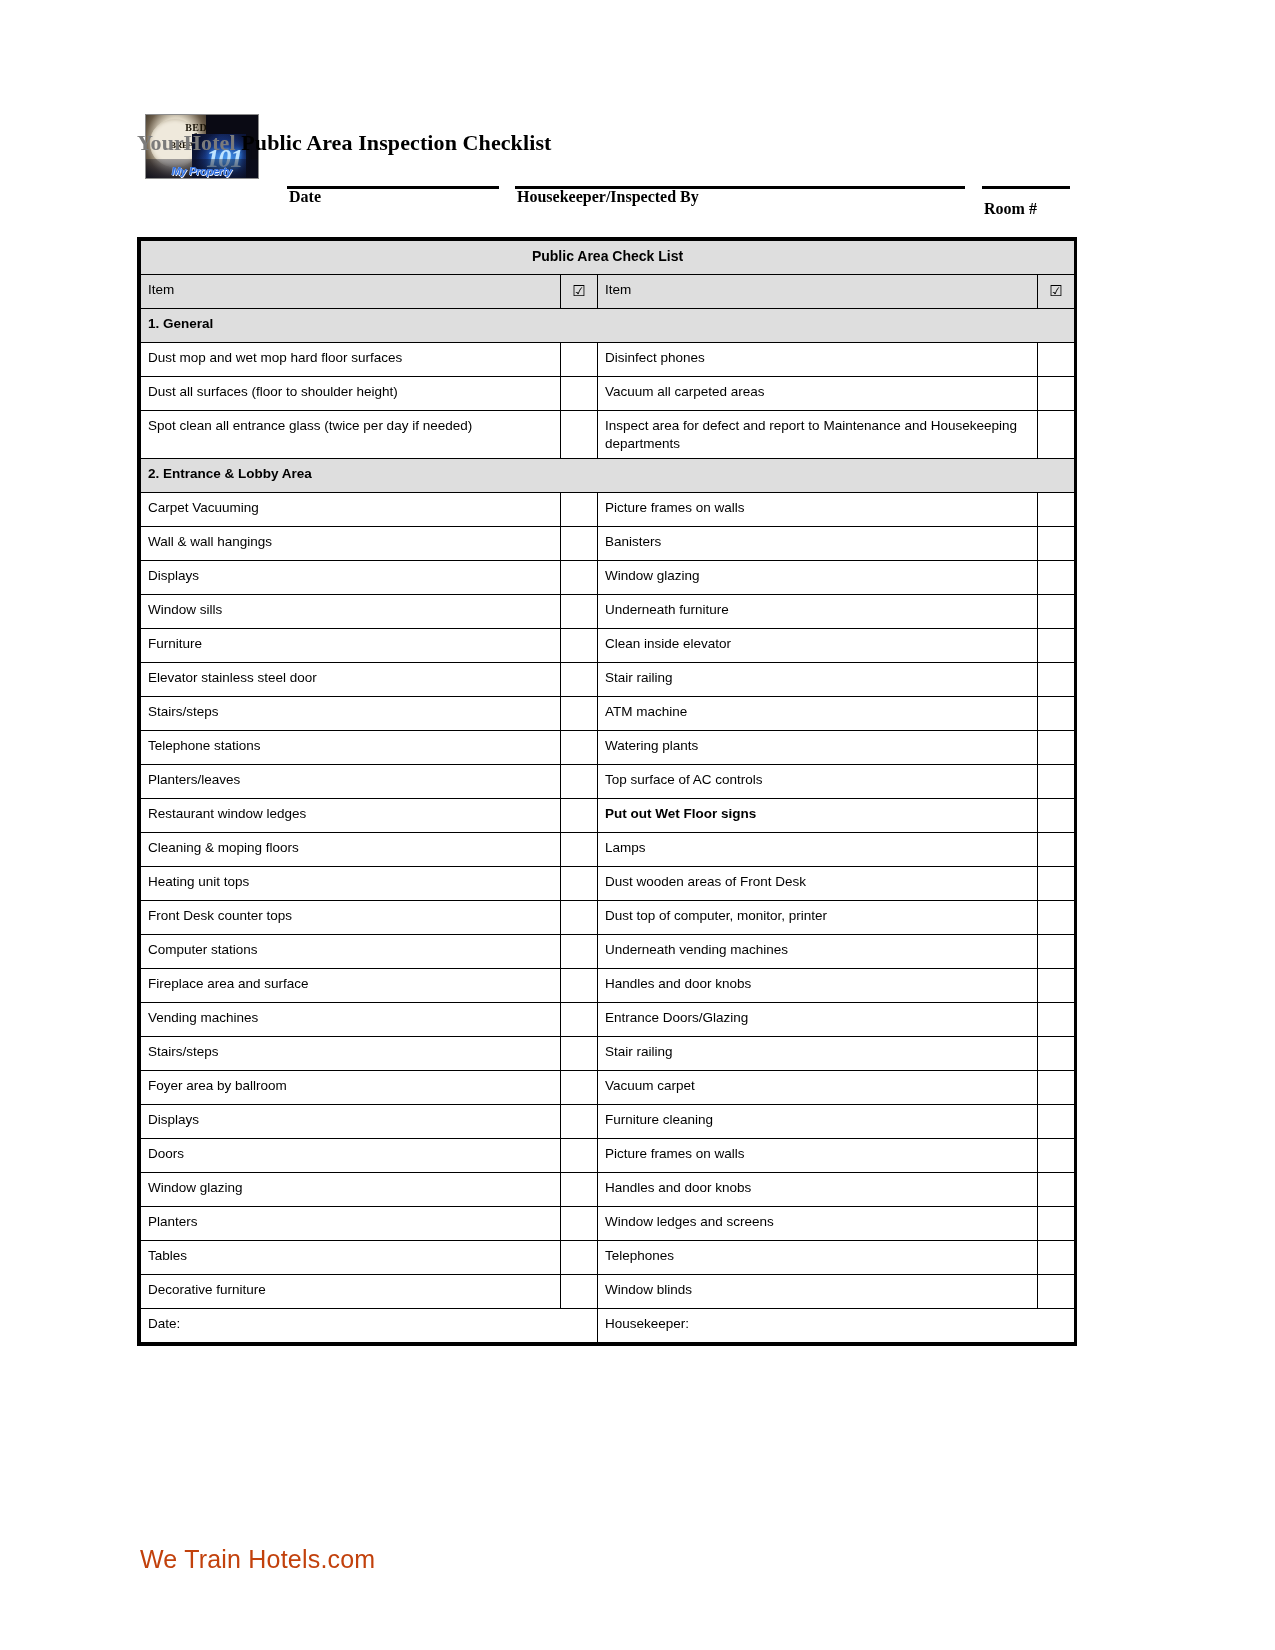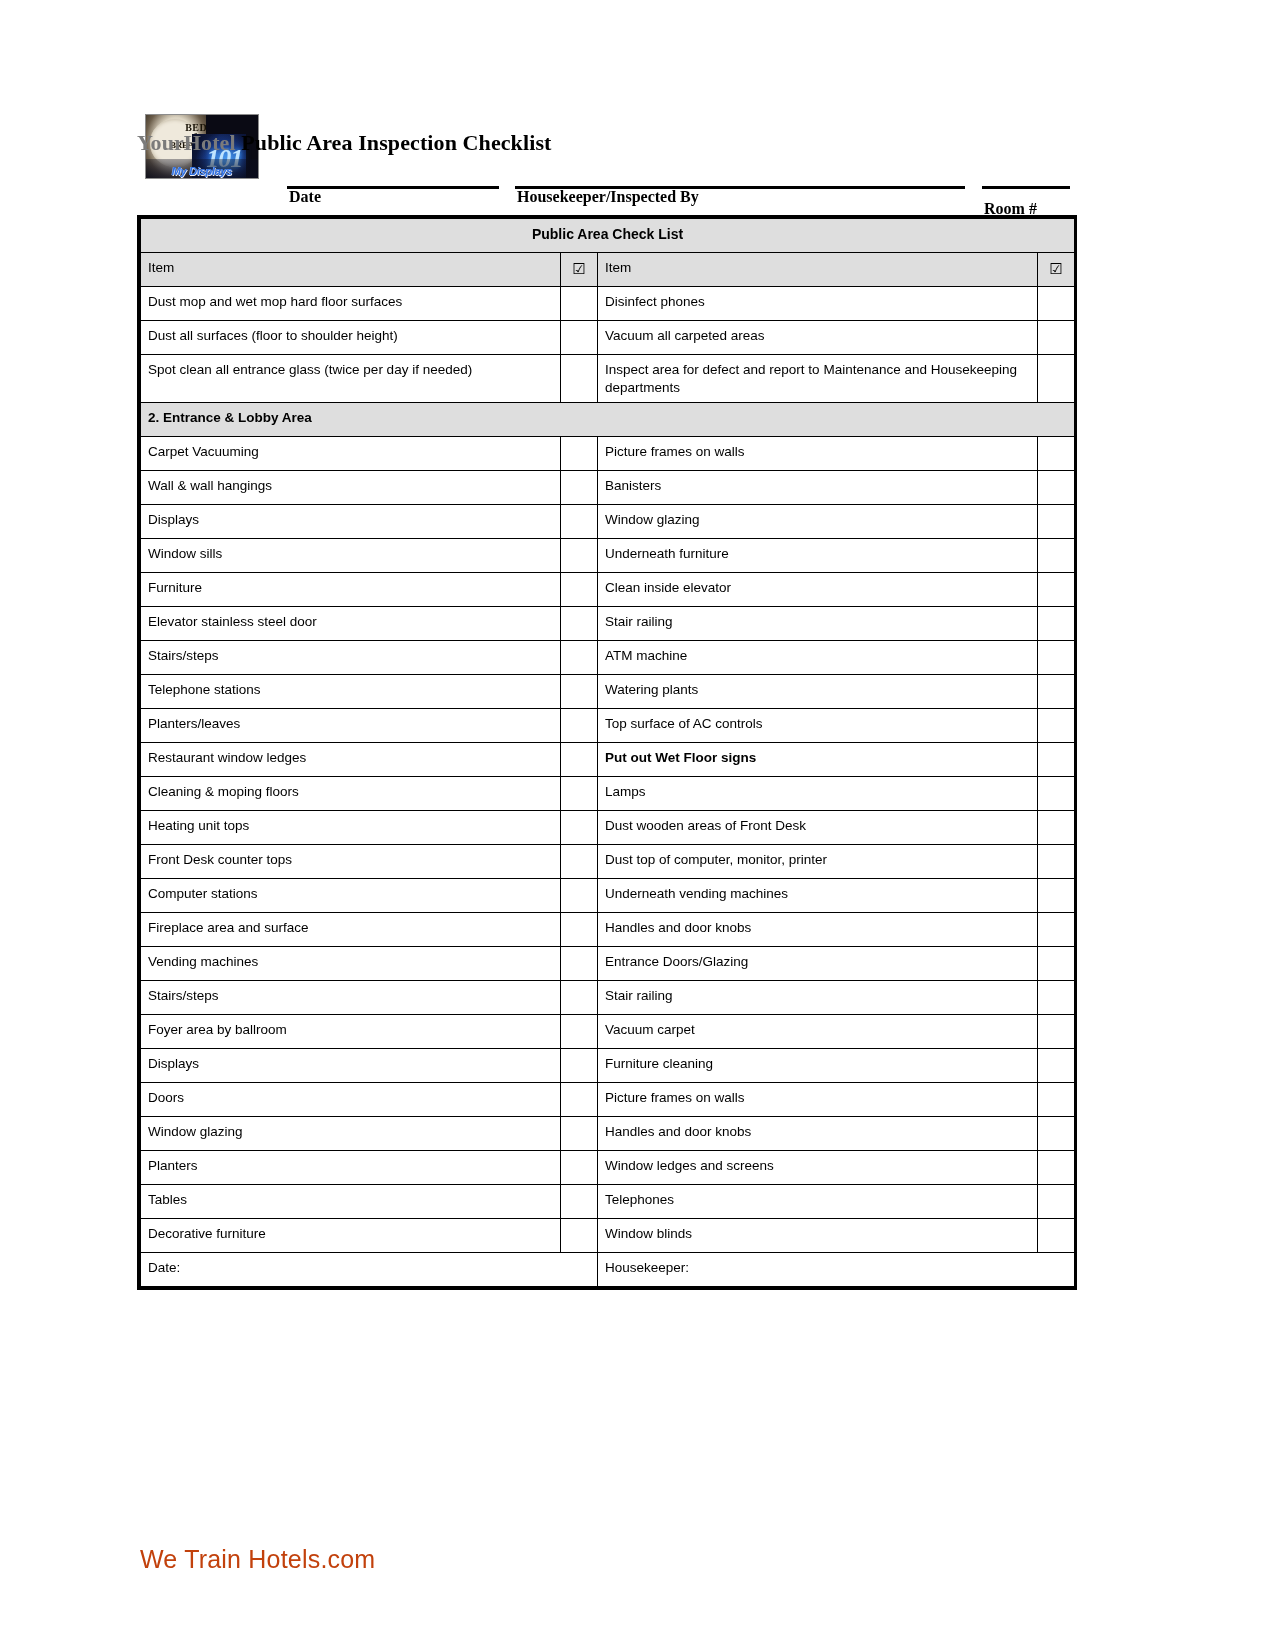--- a/index.html
+++ b/index.html
@@ -157,21 +157,21 @@
     white-space: nowrap;
   }
   .flabel.date   { left: 152px; }
   .flabel.keeper { left: 380px; }
   .flabel.room   { left: 847px; margin-top: 12px; }
 
   
   .tablewrap {
     position: absolute;
     left: 137px;
-    top: 215px;
+    top: 237px;
     width: 940px;
     border: 3px solid #000;
     box-sizing: border-box;
     background: #fff;
   }
   table.cl {
     width: 100%;
     border-collapse: collapse;
     table-layout: fixed;
     font-size: 13.5px;
@@ -244,21 +244,21 @@
         <div class="logo-bb">
           <span class="l1">BED</span>
           <span class="l2">&amp;</span>
           <span class="l3">BREAKFAST</span>
         </div>
       </div>
       <div class="logo-right">
         <div class="neon">101</div>
       </div>
       <div class="logo-band"></div>
-      <div class="logo-myprop">My Displays</div>
+      <div class="logo-myprop">My Property</div>
     </div>
 
     <div class="title">
       <span class="brand">YourHotel</span><span class="rest"> Public Area Inspection Checklist</span>
     </div>
   </div>
 
   <div class="fields">
     <div class="rule date"></div>
     <div class="rule keeper"></div>
@@ -280,20 +280,23 @@
           <tr>
             <td class="banner" colspan="4">Public Area Check List</td>
           </tr>
           <tr>
             <td class="colhead">Item</td>
             <td class="colhead chk">☑</td>
             <td class="colhead">Item</td>
             <td class="colhead chk">☑</td>
           </tr>
           <tr>
+            <td class="section" colspan="4">1. General</td>
+          </tr>
+          <tr>
             <td class="itemcell">Dust mop and wet mop hard floor surfaces</td>
             <td class="checkcell"></td>
             <td class="itemcell">Disinfect phones</td>
             <td class="checkcell"></td>
           </tr>
           <tr>
             <td class="itemcell">Dust all surfaces (floor to shoulder height)</td>
             <td class="checkcell"></td>
             <td class="itemcell">Vacuum all carpeted areas</td>
             <td class="checkcell"></td>

